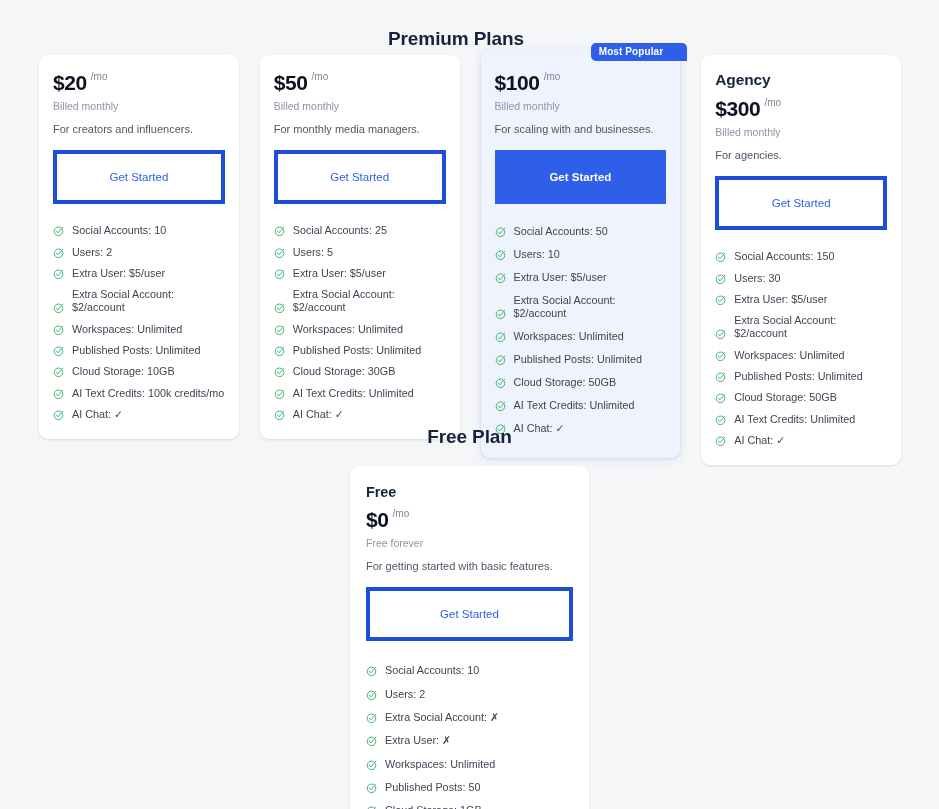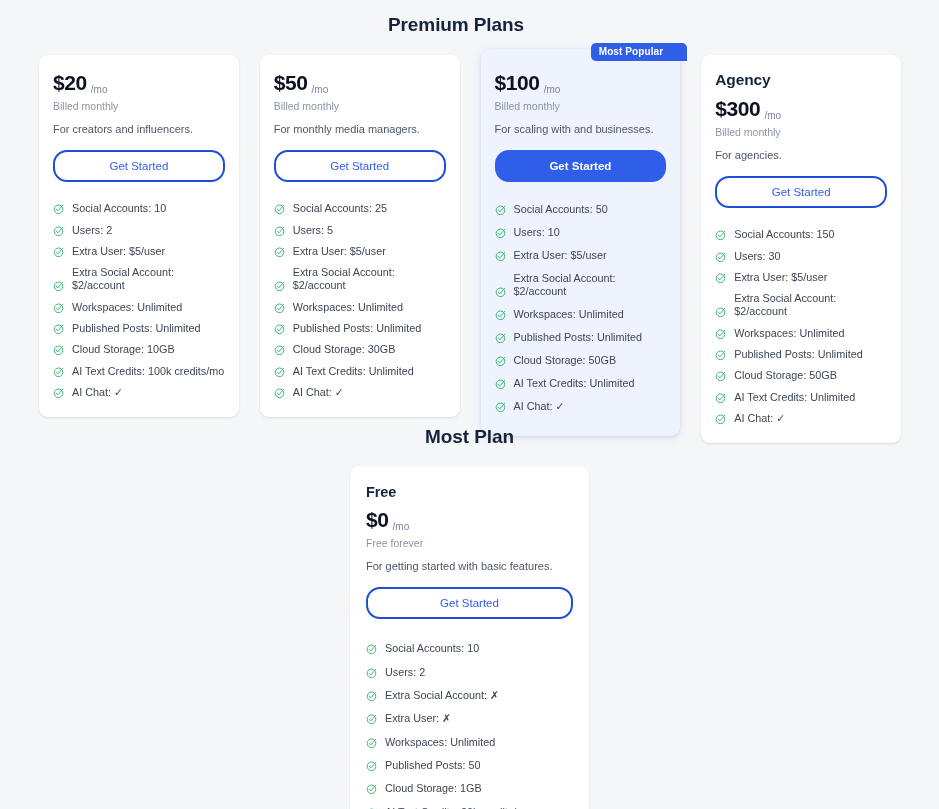--- a/index.html
+++ b/index.html
@@ -20,21 +20,21 @@
   }
 
   
   .section-title {
     text-align: center;
     font-size: 19px;
     font-weight: bold;
     color: #16233c;
     letter-spacing: -0.1px;
   }
-  #premium-title { position: absolute; top: 14px; left: 0; width: 864px; padding-left: 48px; }
+  #premium-title { position: absolute; top: 28px; left: 0; width: 864px; padding-left: 48px; }
   #free-title    { position: absolute; top: 426px; left: 0; width: 939px; }
 
   
   .premium-row {
     position: absolute;
     top: 55px;
     left: 39px;
     width: 862px;
     display: flex;
     gap: 21px;
@@ -75,21 +75,21 @@
   .plan-name {
     font-size: 15.5px;
     font-weight: bold;
     color: #16233c;
     margin-bottom: 8px;
     letter-spacing: -0.1px;
   }
 
   .price-line {
     display: flex;
-    align-items: flex-end;
+    align-items: flex-start;
     gap: 4px;
     margin-bottom: 5px;
   }
   .price {
     font-size: 21px;
     font-weight: bold;
     color: #0d1220;
     letter-spacing: -0.4px;
   }
   .period {
@@ -108,23 +108,23 @@
     color: #4e5766;
     margin-bottom: 14px;
     line-height: 1.3;
   }
 
   .cta {
     display: block;
     width: 100%;
     text-align: center;
     font-size: 11.5px;
-    padding: 8px 4px;
-    border-radius: 14px;
-    border: 2px solid #1d4ed8;
+    padding: 17px 4px;
+    border-radius: 0;
+    border: 4px solid #1d4ed8;
     background: #ffffff;
     color: #2f5fe8;
     cursor: pointer;
     font-family: "Liberation Sans", sans-serif;
     margin-bottom: 16px;
   }
   .cta.solid {
     background: #2f5fe8;
     border-color: #2f5fe8;
     color: #ffffff;
@@ -473,21 +473,21 @@
             <svg class="check-icon" viewBox="0 0 24 24" fill="none">
               <circle cx="11" cy="12.6" r="8.6" stroke="#35b36a" stroke-width="1.9" fill="none"></circle>
               <path d="M6.6 12.3 L10 15.6 L19.4 4.4" stroke="#35b36a" stroke-width="1.9" stroke-linecap="round" stroke-linejoin="round" fill="none"></path>
             </svg>
             <span>AI Chat: ✓</span>
           </li>
         </ul>
       </div>
     </div>
 
-  <h1 class="section-title" id="free-title">Most Plan</h1>
+  <h1 class="section-title" id="free-title">Free Plan</h1>
 
   <div class="free-wrap" id="free-wrap">
       <div class="card free-card">
         <div class="plan-name">Free</div>
         <div class="price-line">
           <span class="price">$0</span>
           <span class="period">/mo</span>
         </div>
         <div class="billing">Free forever</div>
         <div class="tagline">For getting started with basic features.</div>

